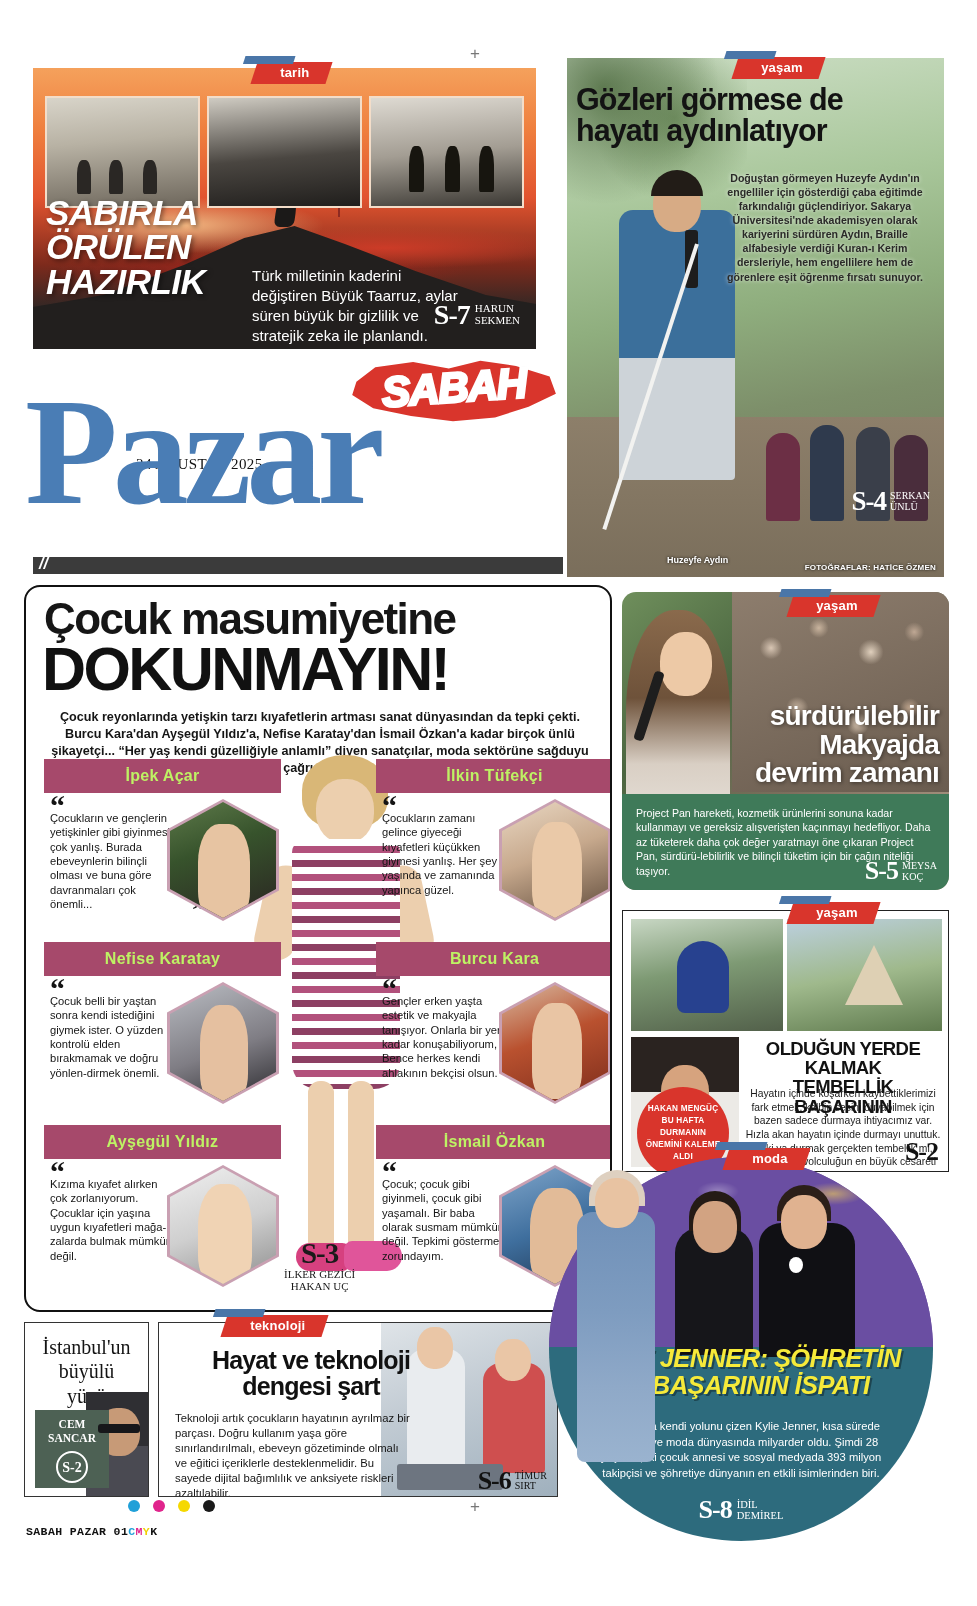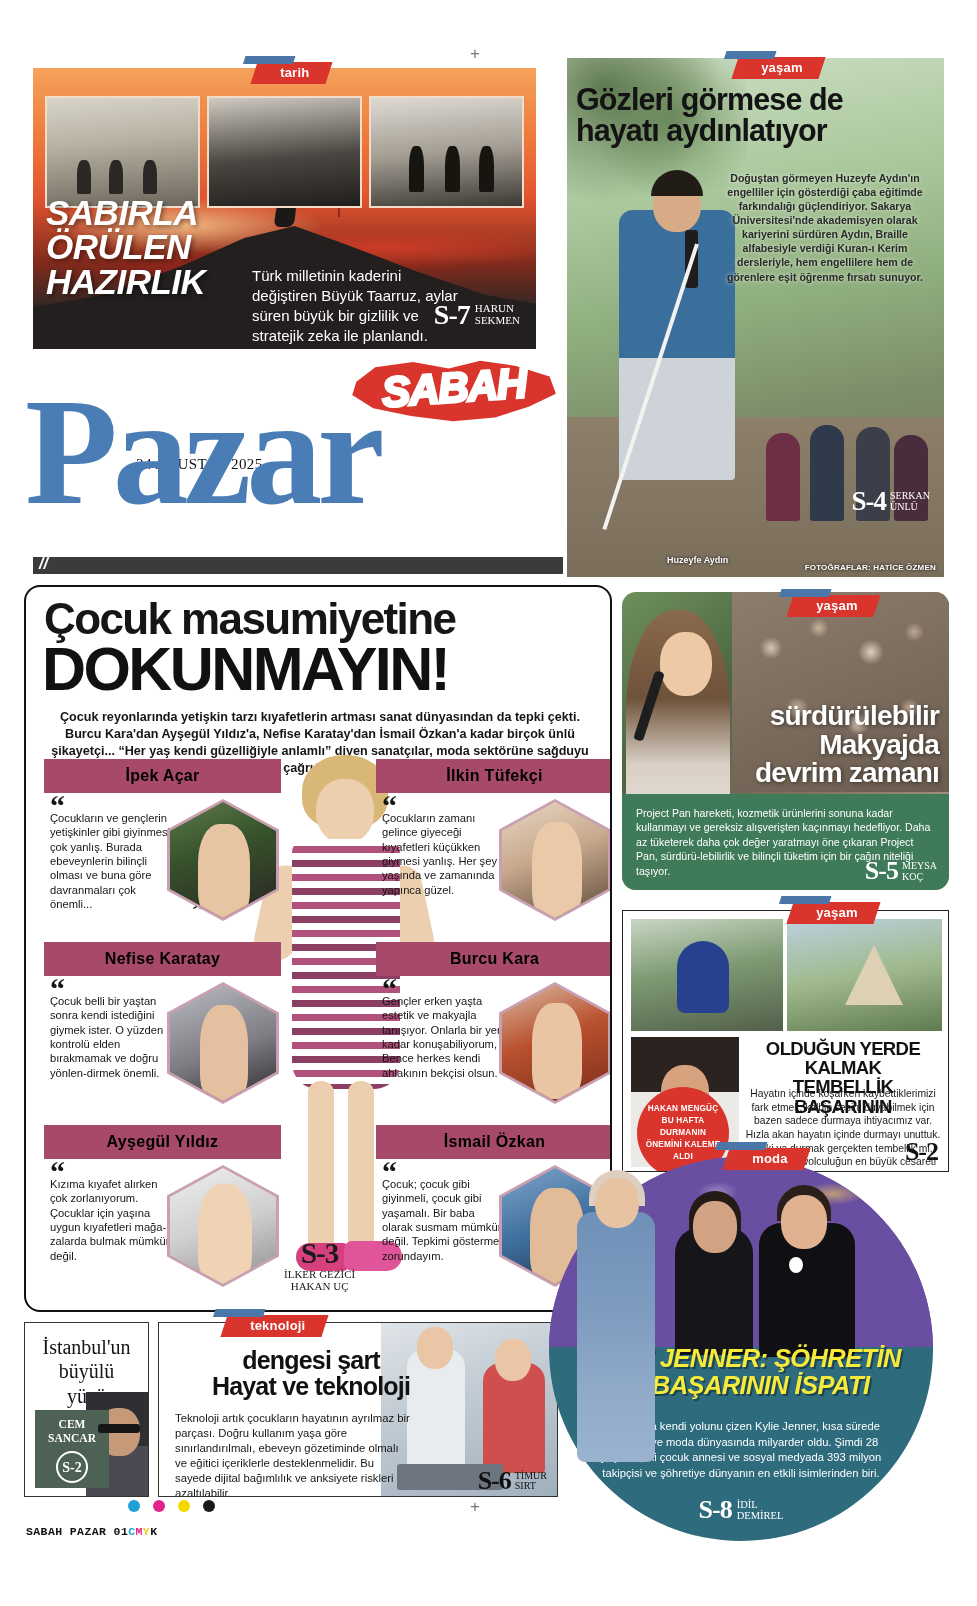--- a/index.html
+++ b/index.html
@@ -187,21 +187,21 @@
   .girl .armL{position:absolute;left:12px;top:110px;width:42px;height:96px;background:#eccfae;border-radius:20px;transform:rotate(12deg);}
   .girl .armR{position:absolute;right:10px;top:110px;width:42px;height:96px;background:#eccfae;border-radius:20px;transform:rotate(-12deg);}
   .girl .legL{position:absolute;left:60px;top:326px;width:26px;height:172px;background:#eccfae;border-radius:12px;}
   .girl .legR{position:absolute;left:100px;top:326px;width:26px;height:172px;background:#eccfae;border-radius:12px;}
   .girl .shoeL{position:absolute;left:48px;top:488px;width:54px;height:28px;background:#d6407f;border-radius:18px 10px 10px 18px;}
   .girl .shoeR{position:absolute;left:96px;top:486px;width:58px;height:30px;background:#e0559a;border-radius:10px 18px 18px 10px;}
 
   
   .qcard { position: absolute; width: 237px; z-index: 4; }
   .qcard .qhead {
-    background: #a6496b; color: #000000; font-weight: 800; font-size: 16px;
+    background: #a6496b; color: #bef264; font-weight: 800; font-size: 16px;
     text-align: center; padding: 8px 4px 8px; letter-spacing: .3px;
   }
   .qcard .qbody { position: relative; padding: 18px 4px 6px 6px; min-height: 112px; }
   .qcard .qmark {
     position: absolute; left: 6px; top: 2px; font-size: 30px; font-weight: 800;
     color: #141414; line-height: .7; font-family: "Liberation Serif", serif;
   }
   .qcard .qmark.close { left: auto; right: 74px; top: auto; bottom: -2px; }
   .qcard .qtext { width: 126px; font-size: 11.2px; line-height: 1.28; color: #161616; }
   .qcard.right .qtext { margin-left: 0; }
@@ -651,22 +651,22 @@
   </div>
 
   <div class="tek">
     <div class="kidimg"></div>
     <div class="kid1"></div>
     <div class="kid1h"></div>
     <div class="kid2"></div>
     <div class="kid2h"></div>
     <div class="laptop"></div>
     <div class="tek-title">
+      <div>Hayat ve teknoloji</div>
       <div>dengesi şart</div>
-      <div>Hayat ve teknoloji</div>
     </div>
     <div class="tek-body">Teknoloji artık çocukların hayatının ayrılmaz bir parçası. Doğru kullanım yaşa göre sınırlandırılmalı, ebeveyn gözetiminde olmalı ve eğitici içeriklerle desteklenmelidir. Bu sayede dijital bağımlılık ve anksiyete riskleri azaltılabilir.</div>
     <div class="tek-ref">
       <div class="pg">S-6</div>
       <div class="au">
         <div>TİMUR</div>
         <div>SIRT</div>
       </div>
     </div>
   </div>

